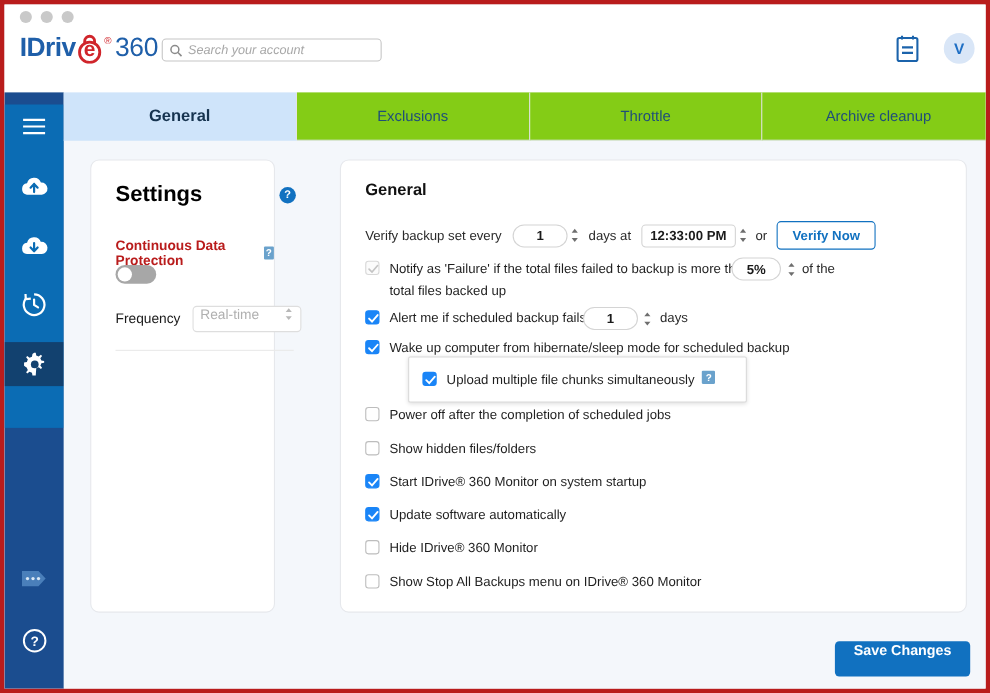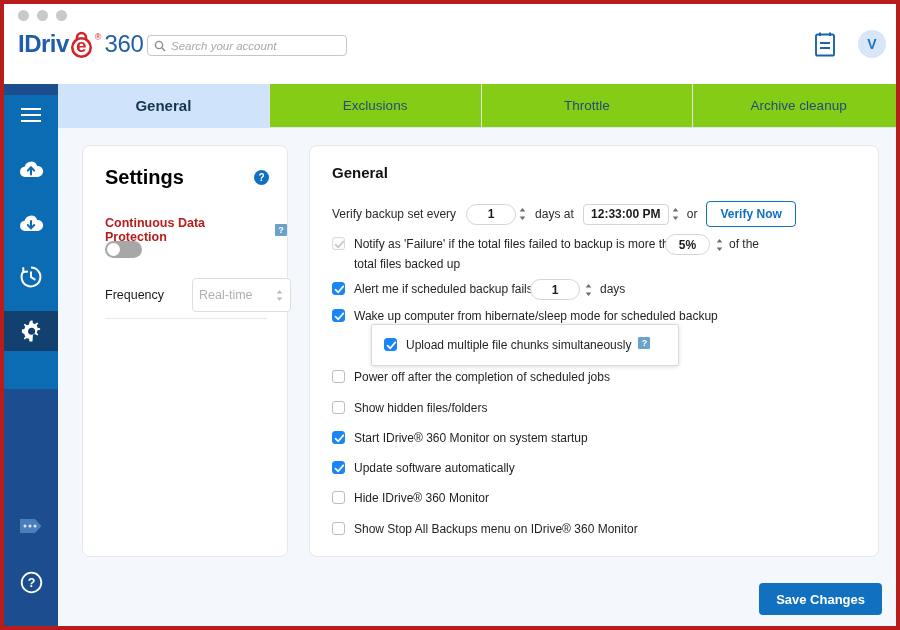--- a/index.html
+++ b/index.html
@@ -99,21 +99,21 @@
   
   .content {
     position: absolute; left: 54px; top: 124px; width: 846px; height: 506px;
     background: #f4f7fb;
   }
 
   .panel {
     position: absolute; background: #ffffff; border: 1px solid #e6e8ec;
     border-radius: 8px;
   }
-  .panel-left { left: 24px; top: 17px; width: 206px; height: 412px; }
+  .panel-left { left: 24px; top: 17px; width: 168px; height: 412px; }
   .panel-right { left: 251px; top: 17px; width: 570px; height: 412px; }
 
   .settings-head {
     position: absolute; left: 22px; top: 20px; display: flex; align-items: center;
     width: 164px; justify-content: space-between;
   }
   .settings-title { font-size: 20px; font-weight: bold; color: #000; }
   .help-circle {
     width: 15px; height: 15px; border-radius: 50%; background: #1171c0;
     color: #fff; font-size: 10px; font-weight: bold;
@@ -131,26 +131,26 @@
   }
   .toggle {
     position: absolute; left: 22px; top: 95px; width: 37px; height: 17px;
     border-radius: 9px; background: #a7a7a7;
   }
   .toggle .knob {
     position: absolute; left: 2px; top: 2px; width: 13px; height: 13px;
     border-radius: 50%; background: #ffffff;
   }
   .freq-row {
-    position: absolute; left: 22px; top: 132px; display: flex; align-items: center; gap: 28px;
+    position: absolute; left: 22px; top: 132px; display: flex; align-items: center; gap: 11px;
   }
   .freq-label { font-size: 12.5px; color: #1a1a1a; }
   .freq-select {
     width: 99px; height: 24px; border: 1px solid #dedede; border-radius: 4px;
-    background: #fff; display: flex; align-items: center; padding: 16px 6px;
+    background: #fff; display: flex; padding: 0 6px;
     justify-content: space-between;
   }
   .freq-select span { font-size: 12.5px; color: #b0b0b0; }
   .divider {
     position: absolute; left: 22px; top: 172px; width: 162px; height: 1px;
     background: #e9e9e9;
   }
 
   
   .gen-title {
@@ -194,21 +194,21 @@
   .callout {
     position: absolute; left: 61px; top: 88px; width: 308px; height: 42px;
     background: #ffffff; border: 1px solid #dadada; border-radius: 2px;
     box-shadow: 0 1px 4px rgba(0,0,0,0.13);
   }
 
   .save-btn {
     position: absolute; right: 22px; bottom: 19px; height: 32px; padding: 0 17px;
     background: #1171c0; border-radius: 4px; color: #fff;
     font-size: 13px; font-weight: bold;
-    display: flex; align-items: center; justify-content: center;
+    display: flex; justify-content: center;
   }
 </style>
 </head>
 <body>
 
 <div id="app">
 
   <div class="titlebar">
     <div class="traffic">
       <div class="dot"></div>

